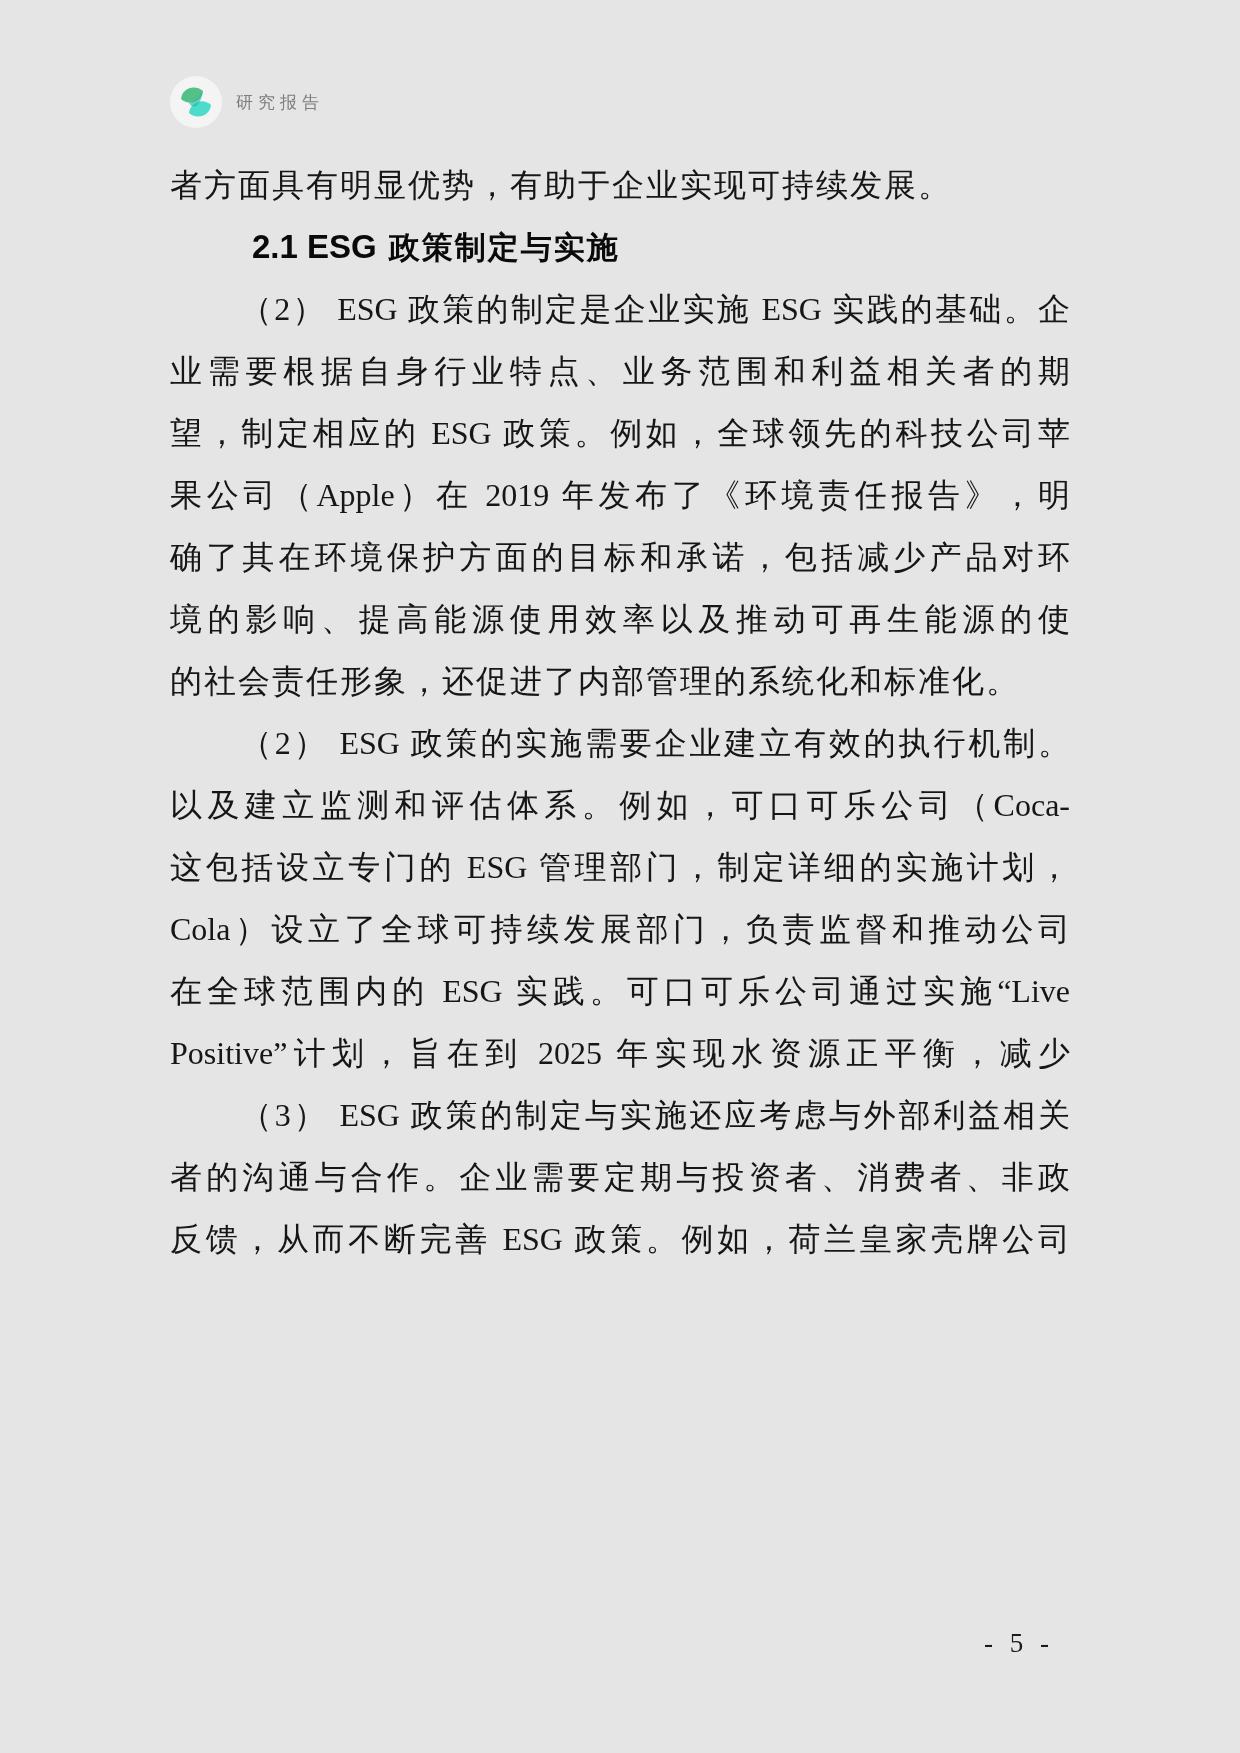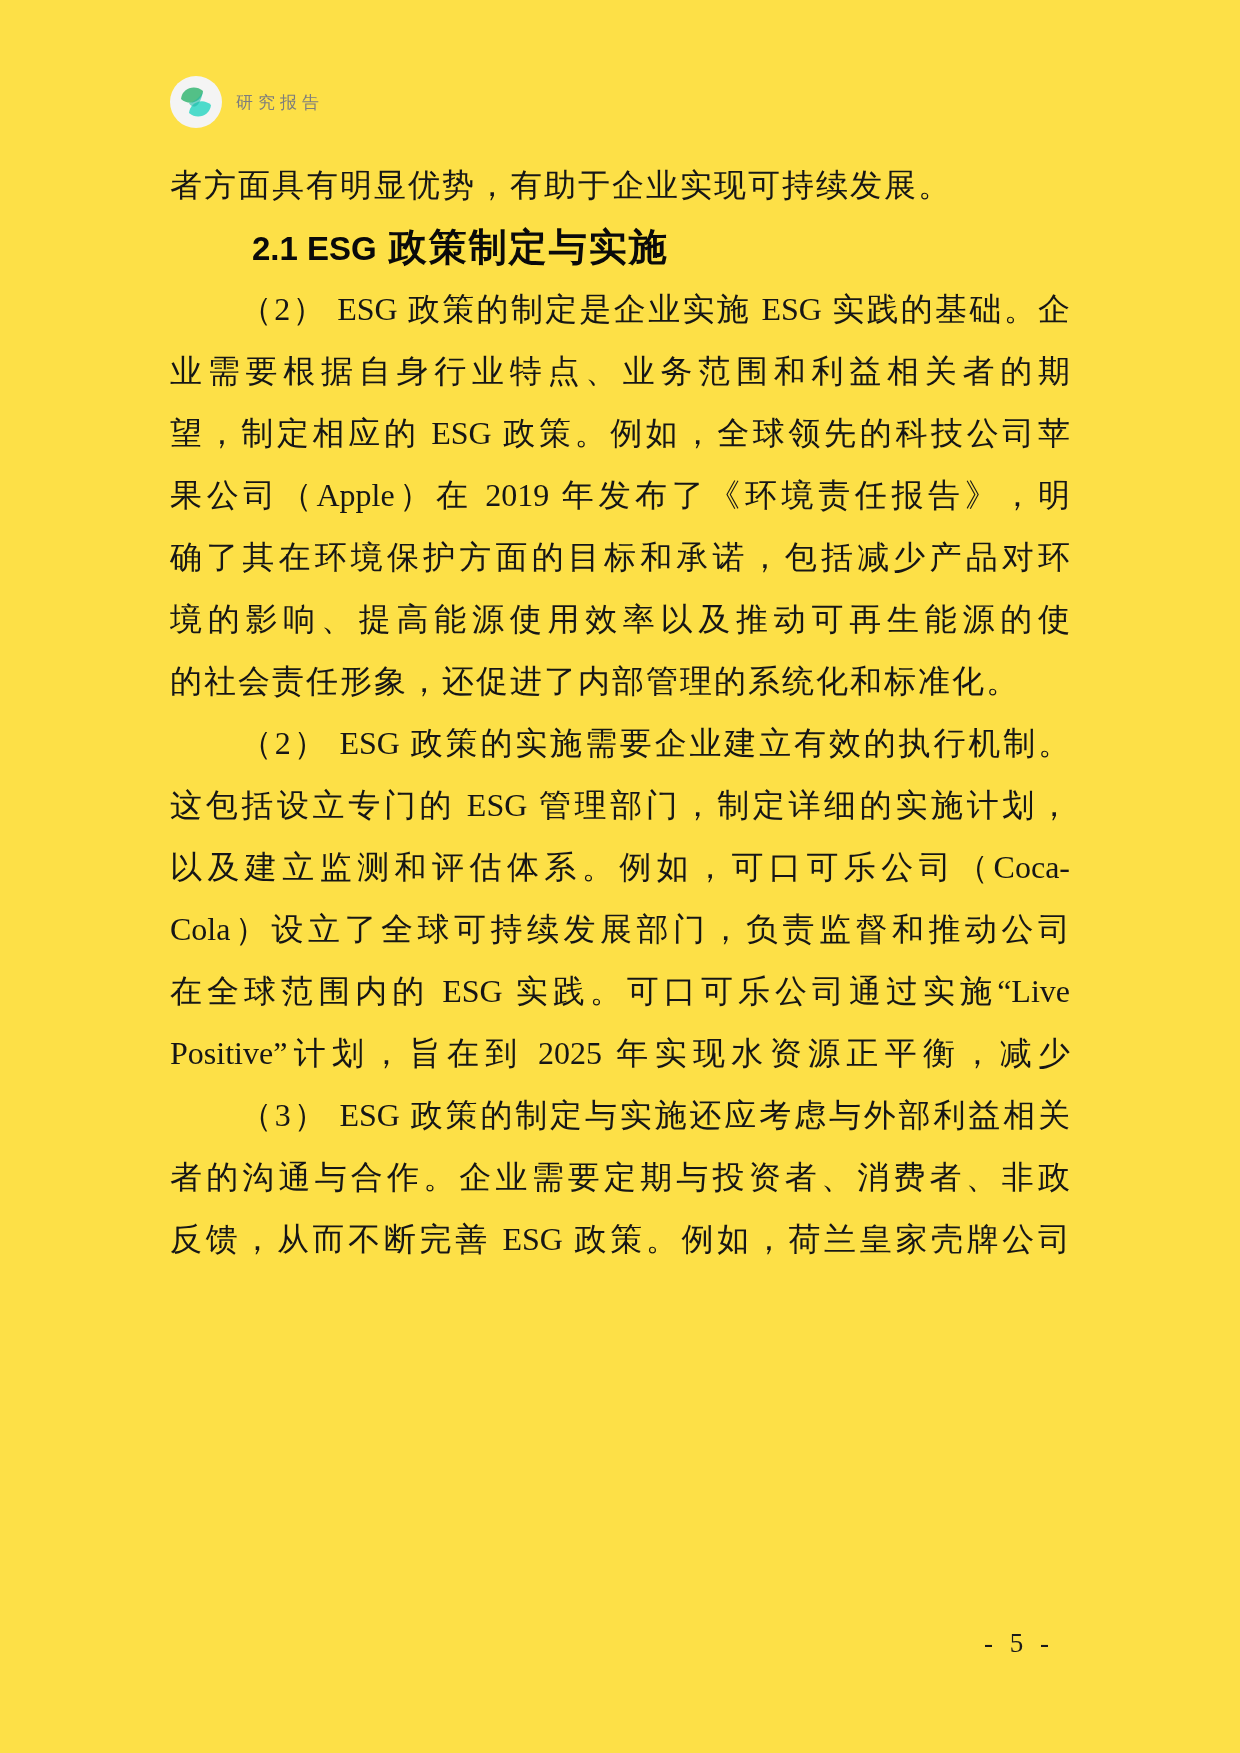--- a/index.html
+++ b/index.html
@@ -1,17 +1,17 @@
 <!DOCTYPE html>
 <html><head>
 <meta charset="utf-8">
 <style>
   html,body { margin:0; padding:0; background:#ffffff; }
   .page {
-    position:relative; width:1240px; height:1753px; background:#fde047;
+    position:relative; width:1240px; height:1753px; background:#e5e5e5;
     overflow:hidden; color:#141414;
     font-family:"Liberation Serif","DejaVu Serif",serif;
   }
 
   
   .brand { position:absolute; left:170px; top:76px; display:flex; align-items:center; gap:14px; }
   .logo { width:52px; height:52px; display:block; }
   .brand-label { font-size:17px; letter-spacing:5px; color:#7d7d7d; }
 
   
@@ -24,21 +24,21 @@
   .chapter {
     font-family:"Liberation Sans","DejaVu Sans",sans-serif;
     font-weight:700; font-size:33px; letter-spacing:1px;
     padding-left:86px; color:#0a0a0a;
   }
   .section { padding-left:82px; }
   .section .prefix {
     font-family:"Liberation Sans","DejaVu Sans",sans-serif;
     font-weight:700; font-size:33px; color:#0a0a0a;
   }
-  .section .stitle { font-weight:700; font-size:38px; letter-spacing:2px; margin-left:12px; color:#0a0a0a; }
+  .section .stitle { font-weight:700; font-size:31px; letter-spacing:2px; margin-left:12px; color:#0a0a0a; }
 
   
   .page-number {
     position:absolute; top:1628px; right:186px;
     font-size:27px; letter-spacing:5px; color:#1a1a1a;
   }
 </style>
 </head>
 <body>
 
@@ -65,22 +65,22 @@
 
     <div class="line jl first">（2） ESG 政策的制定是企业实施 ESG 实践的基础。企</div>
     <div class="line jl">业需要根据自身行业特点、业务范围和利益相关者的期</div>
     <div class="line jl">望，制定相应的 ESG 政策。例如，全球领先的科技公司苹</div>
     <div class="line jl">果公司（Apple）在 2019 年发布了《环境责任报告》，明</div>
     <div class="line jl">确了其在环境保护方面的目标和承诺，包括减少产品对环</div>
     <div class="line jl">境的影响、提高能源使用效率以及推动可再生能源的使</div>
     <div class="line ll">的社会责任形象，还促进了内部管理的系统化和标准化。</div>
 
     <div class="line jl first">（2） ESG 政策的实施需要企业建立有效的执行机制。</div>
+    <div class="line jl">以及建立监测和评估体系。例如，可口可乐公司（Coca-</div>
     <div class="line jl">这包括设立专门的 ESG 管理部门，制定详细的实施计划，</div>
-    <div class="line jl">以及建立监测和评估体系。例如，可口可乐公司（Coca-</div>
     <div class="line jl">Cola）设立了全球可持续发展部门，负责监督和推动公司</div>
     <div class="line jl">在全球范围内的 ESG 实践。可口可乐公司通过实施“Live</div>
     <div class="line jl">Positive”计划，旨在到 2025 年实现水资源正平衡，减少</div>
 
     <div class="line jl first">（3） ESG 政策的制定与实施还应考虑与外部利益相关</div>
     <div class="line jl">者的沟通与合作。企业需要定期与投资者、消费者、非政</div>
     <div class="line jl">反馈，从而不断完善 ESG 政策。例如，荷兰皇家壳牌公司</div>
 
   </div>
 

